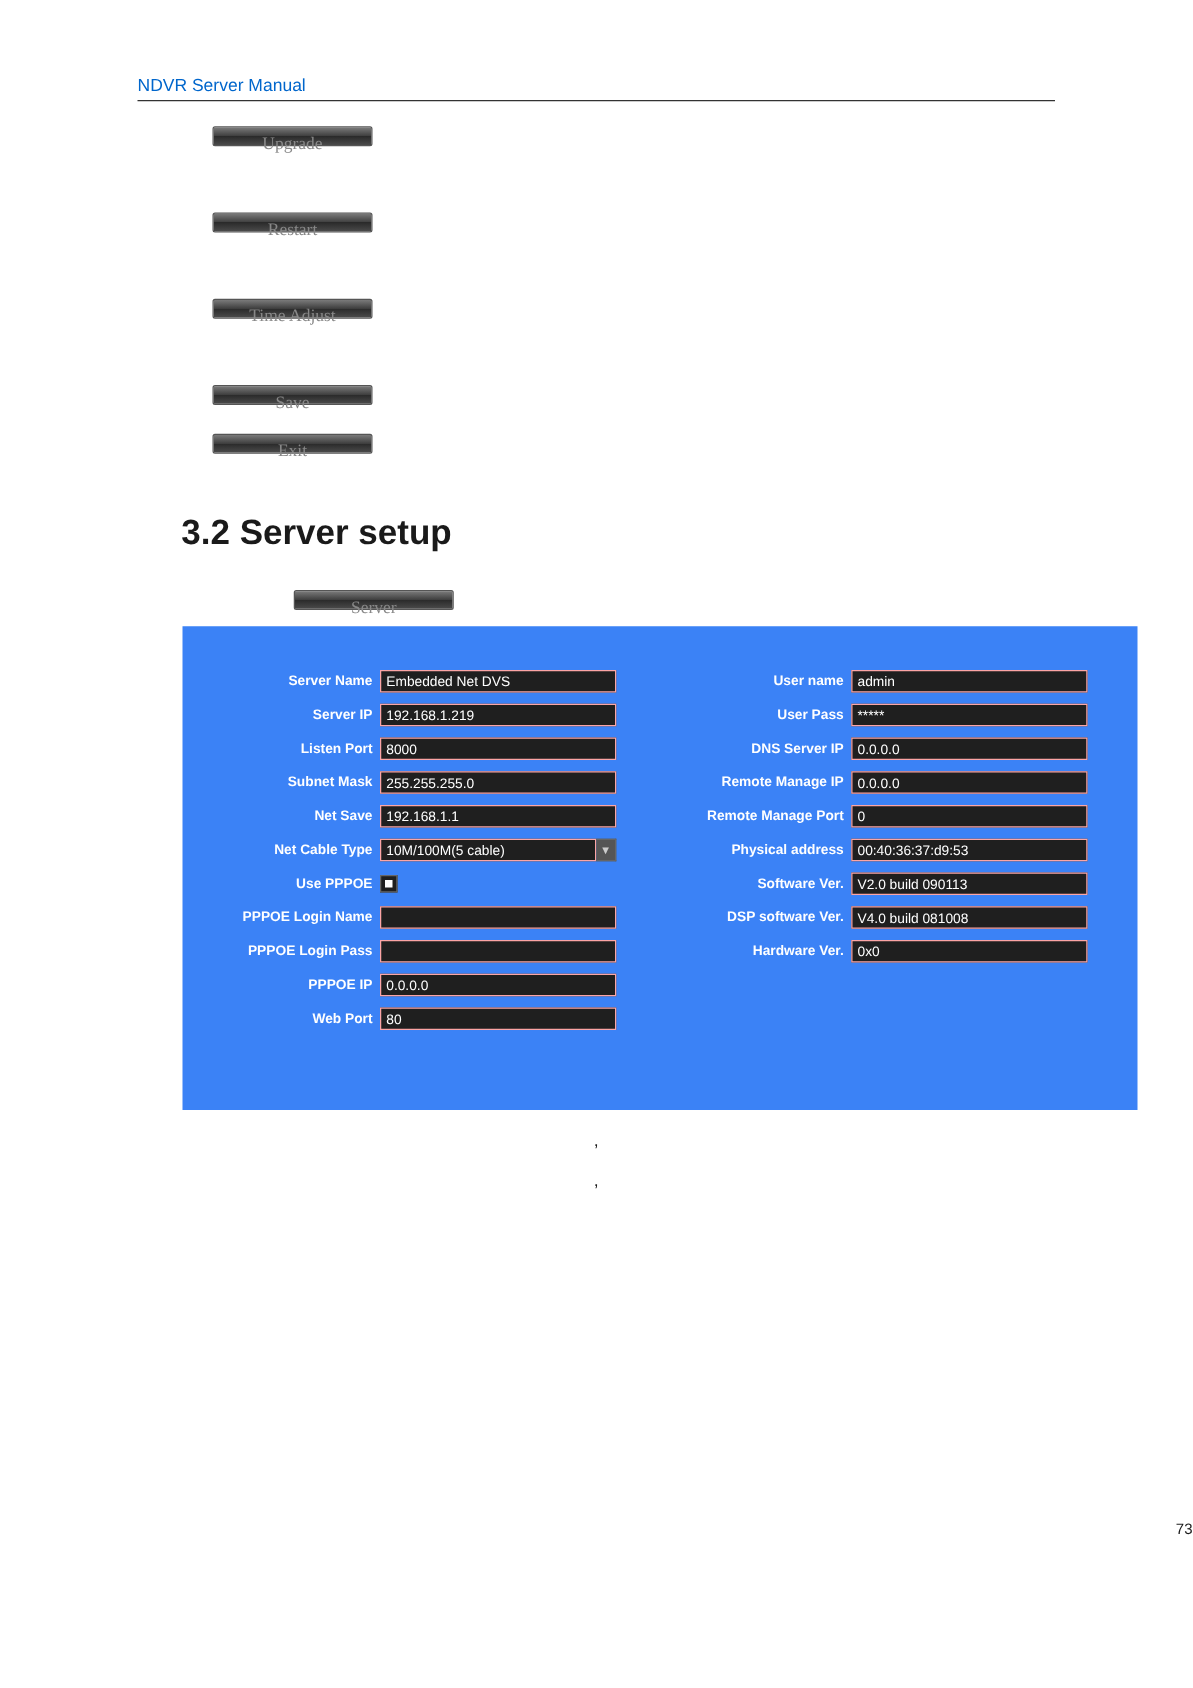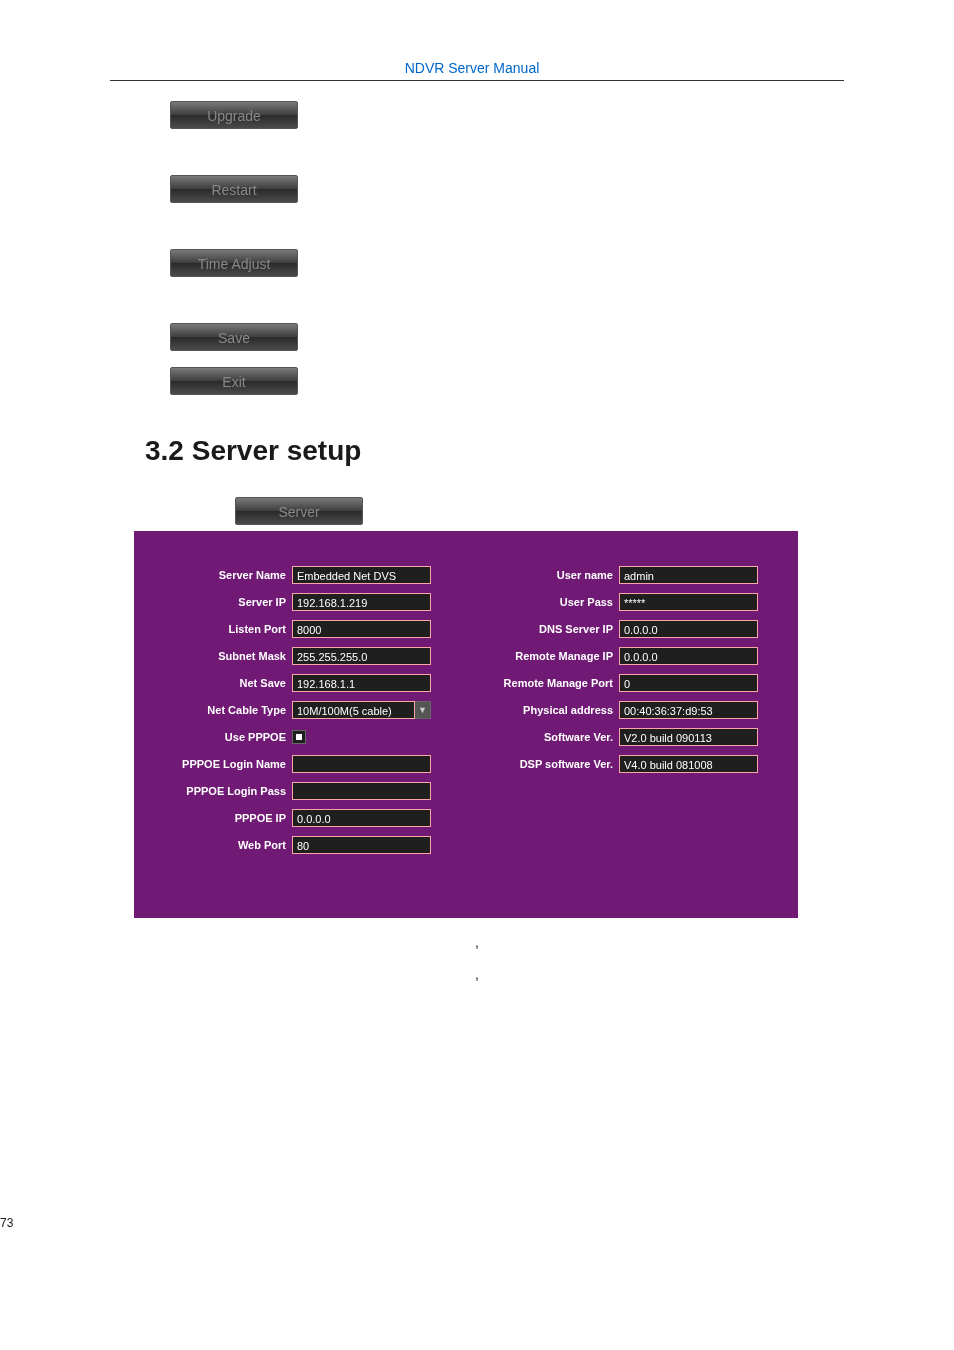--- a/index.html
+++ b/index.html
@@ -12,66 +12,67 @@
     font-family: Arial, sans-serif;
     color: #1a1a1a;
   }
   .page {
     width: 954px;
     height: 1350px;
     position: relative;
     padding: 60px 110px 0 110px;
   }
   .header-right {
-    text-align: center;
+    text-align: left;
     color: #0066cc;
     font-size: 14px;
     padding-right: 10px;
     margin-bottom: 4px;
   }
   .hr {
     border: none;
     border-top: 1px solid #333;
     margin: 2px 0 20px 0;
   }
   .btn-col {
     margin-left: 60px;
     margin-bottom: 40px;
   }
   .soft-btn {
     display: inline-block;
     width: 128px;
-    height: 28px;
+    height: 16px;
     line-height: 28px;
     text-align: center;
     color: #888;
     font-size: 14px;
     background: linear-gradient(#7a7a7a, #3d3d3d 50%, #2a2a2a 50%, #4a4a4a);
     border: 1px solid #555;
     border-radius: 2px;
+    font-family: Liberation Serif, serif;
   }
   .spacer-sm { height: 46px; }
   .spacer-xs { height: 16px; }
   h2.section {
     font-size: 28px;
     font-weight: bold;
     margin: 20px 0 30px 35px;
   }
   .server-btn-wrap {
     margin-left: 125px;
     margin-bottom: 6px;
   }
   .panel {
-    background: #701a75;
-    width: 664px;
+    background: #3b82f6;
+    width: 764px;
     padding: 30px 40px 60px 30px;
     color: #fff;
     font-size: 11px;
     position: relative;
-    left: 24px;
+    left: 36px;
   }
   .cols {
     display: flex;
     gap: 60px;
   }
   .col {
     flex: 1;
   }
   .row {
     display: flex;
@@ -134,21 +135,21 @@
     text-align: center;
     font-size: 14px;
     margin-top: 16px;
     height: 16px;
   }
   .pagenum {
     position: absolute;
     bottom: 120px;
     left: 0;
     right: 0;
-    text-align: left;
+    text-align: right;
     font-size: 12px;
   }
 </style>
 </head>
 <body>
 
 <div class="page">
 
   <div class="header-right">NDVR Server Manual</div>
   <hr class="hr">
@@ -251,20 +252,24 @@
           <div class="fld">00:40:36:37:d9:53</div>
         </div>
         <div class="row">
           <div class="lbl">Software Ver.</div>
           <div class="fld">V2.0 build 090113</div>
         </div>
         <div class="row">
           <div class="lbl">DSP software Ver.</div>
           <div class="fld">V4.0 build 081008</div>
         </div>
+        <div class="row">
+          <div class="lbl">Hardware Ver.</div>
+          <div class="fld">0x0</div>
+        </div>
       </div>
     </div>
   </div>
 
   <div class="caption-row">,</div>
   <div class="caption-row">,</div>
 
   <div class="pagenum">73</div>
 </div>
 

